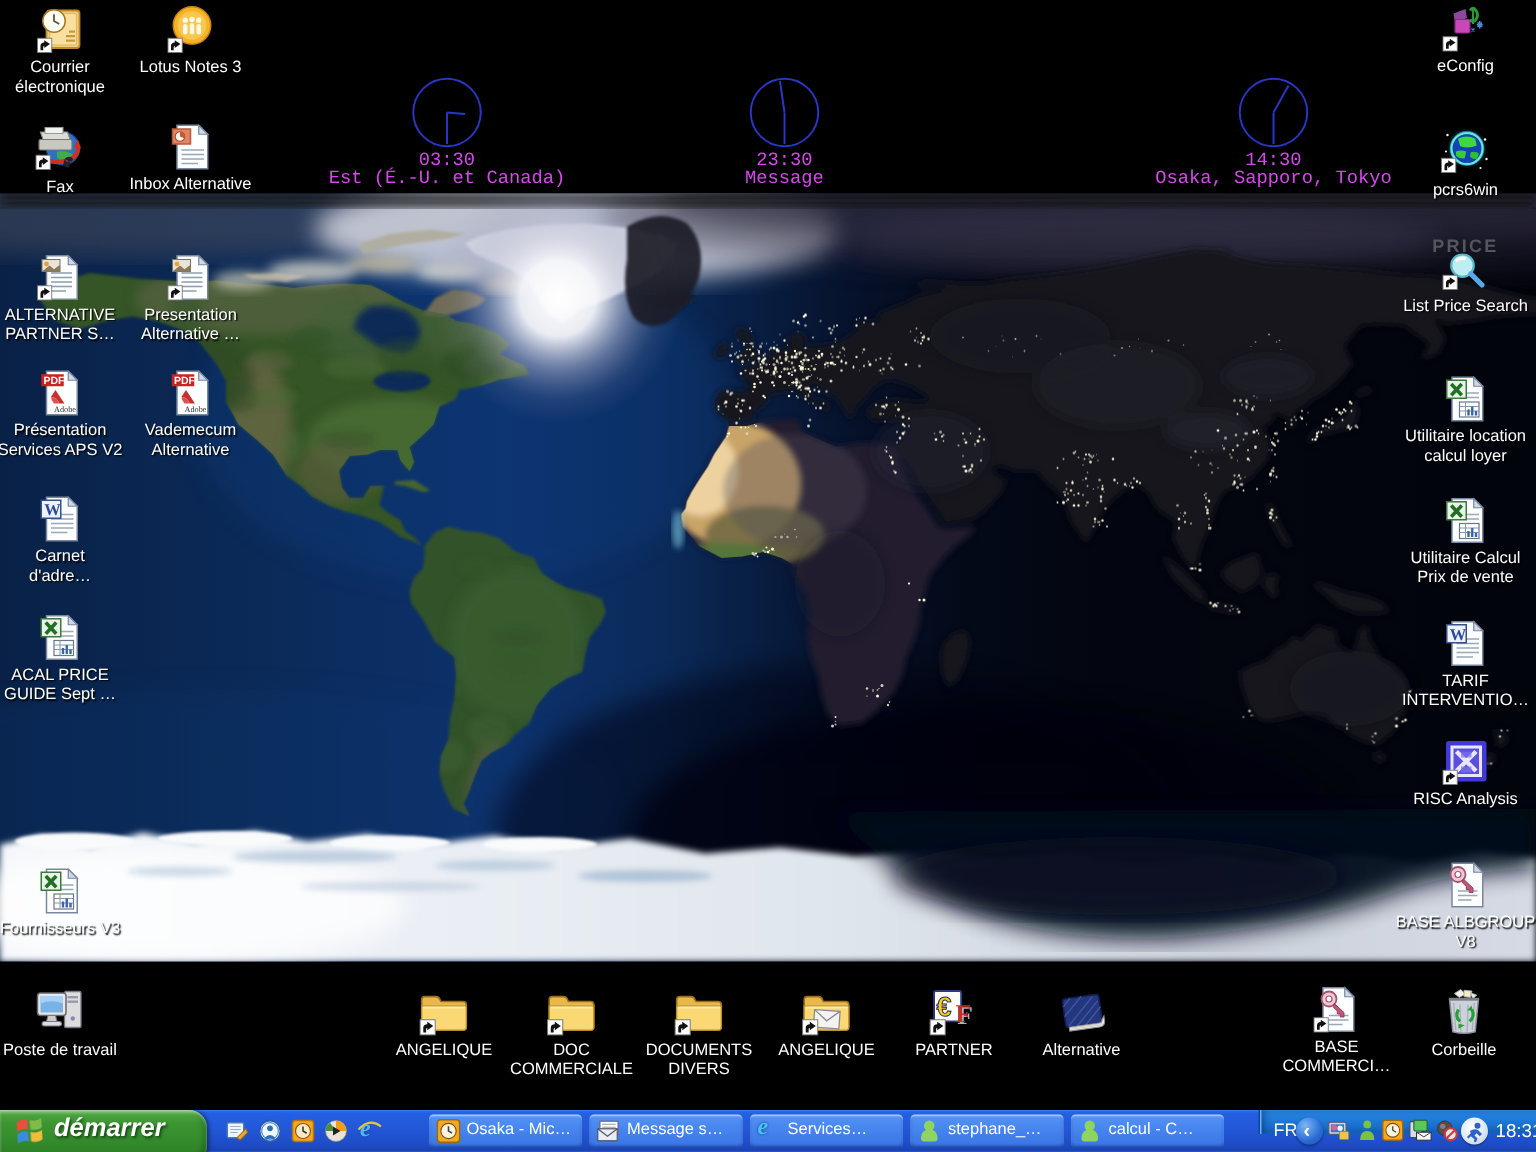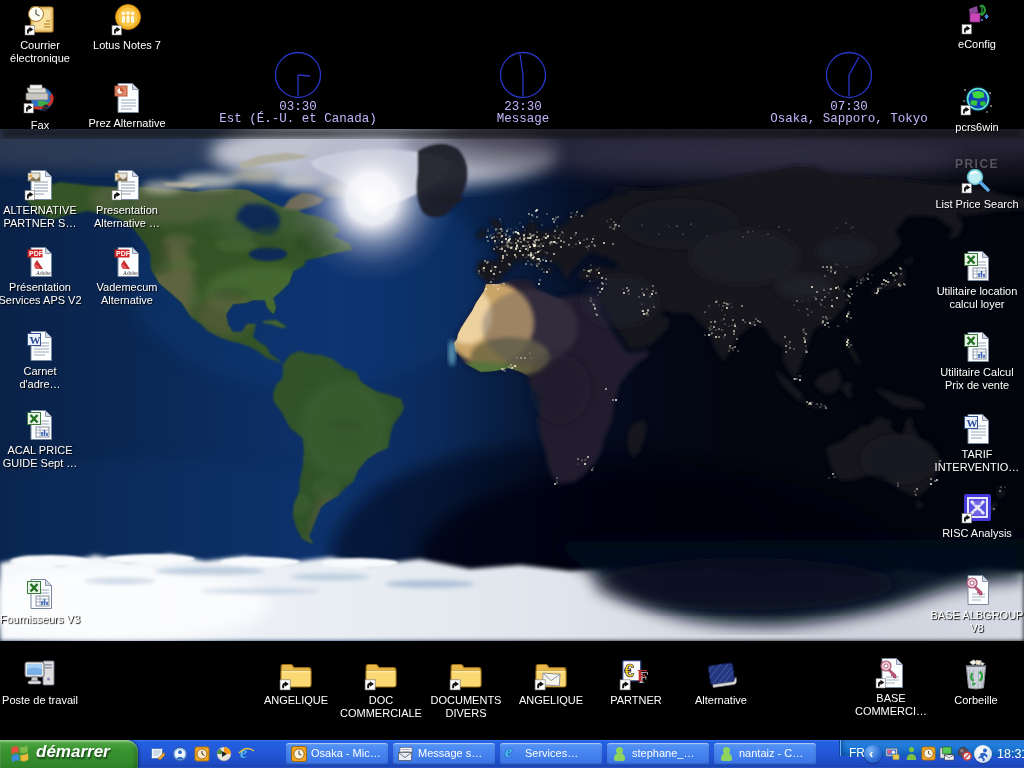--- a/index.html
+++ b/index.html
@@ -3,21 +3,21 @@
 <meta charset="utf-8">
 <style>
   * { margin:0; padding:0; box-sizing:border-box; }
   html,body { width:1024px; height:768px; overflow:hidden; background:#000; }
   body { font-family:"Liberation Sans",sans-serif; position:relative; }
   #map { position:absolute; left:0; top:129px; width:1024px; height:512px; }
   .icn { position:absolute; width:110px; text-align:center; }
   .icn svg.main { display:block; margin:0 auto; }
   .lab { margin-top:3px; font-size:11px; line-height:13px; color:#fff;
          text-shadow:1px 1px 1px #000; }
-  .clk { position:absolute; color:#c4b5fd; font-family:"Liberation Mono",monospace;
+  .clk { position:absolute; color:#d946ef; font-family:"Liberation Mono",monospace;
          font-size:12.5px; text-align:center; line-height:13px; }
   #bar { position:absolute; left:0; top:740px; width:1024px; height:28px;
          background:linear-gradient(#3a80f2 0%,#2a66e8 4%,#2460e2 8%,#2257d8 45%,#1e4bc4 85%,#1c43ae 96%,#2a5cd0 100%); }
   .l { fill:#fffbe0; }
 </style>
 </head>
 <body>
 <svg id="map" viewBox="0 0 1024 512" preserveAspectRatio="none">
 <defs>
   <linearGradient id="ocean" x1="0" y1="0" x2="1" y2="0">
@@ -962,21 +962,21 @@
   <path d="M523,75 L520,54"></path>
   <circle cx="849" cy="75" r="22.5"></circle>
   <path d="M849,75 L849,96"></path>
   <path d="M849,75 L859,57"></path>
  </g>
 </svg>
 <div class="clk" style="left:238px;top:101px;width:120px">03:30</div>
 <div class="clk" style="left:178px;top:113px;width:240px">Est (É.-U. et Canada)</div>
 <div class="clk" style="left:463px;top:101px;width:120px">23:30</div>
 <div class="clk" style="left:463px;top:113px;width:120px">Message</div>
-<div class="clk" style="left:789px;top:101px;width:120px">07:30</div>
+<div class="clk" style="left:789px;top:101px;width:120px">14:30</div>
 <div class="clk" style="left:729px;top:113px;width:240px">Osaka, Sapporo, Tokyo</div>
 <svg width="0" height="0" style="position:absolute">
 <defs>
  <g id="sarrow">
   <rect x="1" y="21.5" width="9.5" height="9.5" fill="#fff" stroke="#777" stroke-width="0.6"></rect>
   <path d="M3,29.5 L3,26.5 Q3,24.5 5.5,24.3 L5.5,22.8 L9.3,25.4 L5.5,28 L5.5,26.5 Q4.8,26.6 4.8,27.5 L4.8,29.5 Z" fill="#111"></path>
  </g>
  <g id="page">
         <path d="M7,1.5 L21.5,1.5 L27.5,7.5 L27.5,30.5 L7,30.5 Z" fill="#fdfeff" stroke="#7787a0" stroke-width="1"></path>
   <path d="M21.5,1.5 L21.5,7.5 L27.5,7.5 Z" fill="#cfd8e4" stroke="#7787a0" stroke-width="0.8"></path>
@@ -1052,21 +1052,21 @@
   <g fill="#fff8e8">
    <circle cx="12.5" cy="9.5" r="1.8"></circle>
         <rect x="11" y="12" width="3" height="7" rx="1.4"></rect>
    <circle cx="17" cy="9" r="1.8"></circle>
         <rect x="15.5" y="11.5" width="3" height="7.5" rx="1.4"></rect>
    <circle cx="21.5" cy="9.5" r="1.8"></circle>
         <rect x="20" y="12" width="3" height="7" rx="1.4"></rect>
   </g>
   <use href="#sarrow"></use>
  </svg>
- <div class="lab">Lotus Notes 7</div>
+ <div class="lab">Lotus Notes 3</div>
 </div>
 <div class="icn" style="left:-15px;top:82px">
  <svg class="main" width="34" height="34" viewBox="0 0 34 34">
   <circle cx="19" cy="17" r="11" fill="#2a72c8" stroke="#1a4a88" stroke-width="0.8"></circle>
   <path d="M12,11 Q17,8 23,10 L24,15 Q19,17 14,15 Z" fill="#3fae4a"></path>
   <path d="M15,19 Q21,18 26,21 L24,26 Q18,26 15,23 Z" fill="#3fae4a"></path>
   <path d="M4,6 L22,6 L24,12 L6,12 Z" fill="#ddddd5" stroke="#888" stroke-width="0.8"></path>
   <rect x="3" y="11" width="22" height="7" rx="1" fill="#c8c8c0" stroke="#777" stroke-width="0.8"></rect>
   <rect x="7" y="3" width="12" height="4" fill="#f2f2ee" stroke="#999" stroke-width="0.7"></rect>
   <path d="M2,22 Q10,28 22,25 Q30,22 29,15" stroke="#d03020" stroke-width="2.8" fill="none"></path>
@@ -1079,21 +1079,21 @@
 <div class="icn" style="left:72px;top:82px">
  <svg class="main" width="32" height="32" viewBox="0 0 32 32">
   <use href="#page"></use>
   <g stroke="#9aa8b8" stroke-width="1">
         <path d="M10,18 h15 M10,21 h15 M10,24 h15 M10,27 h11"></path>
       </g>
   <rect x="4" y="4" width="12" height="10" fill="#e08568" stroke="#b85a3a" stroke-width="1"></rect>
   <circle cx="9" cy="9" r="3.2" fill="#fdf6ee" stroke="#a04a28" stroke-width="0.7"></circle>
   <path d="M9,9 L9,5.8 A3.2,3.2 0 0 1 12,10.3 Z" fill="#c85a35"></path>
  </svg>
- <div class="lab">Prez Alternative</div>
+ <div class="lab">Inbox Alternative</div>
 </div>
 <div class="icn" style="left:-15px;top:169px">
  <svg class="main" width="32" height="32" viewBox="0 0 32 32">
       <use href="#docpage"></use>
       <use href="#sarrow"></use>
     </svg>
  <div class="lab">ALTERNATIVE<br>PARTNER S…</div>
 </div>
 <div class="icn" style="left:72px;top:169px">
  <svg class="main" width="32" height="32" viewBox="0 0 32 32">
@@ -1397,21 +1397,21 @@
  <div class="tbtn" style="left:500px">
       <span class="ti ie">e</span>
       <span class="tt">Services…</span>
     </div>
  <div class="tbtn" style="left:607px">
       <span class="ti msn"></span>
       <span class="tt">stephane_…</span>
     </div>
  <div class="tbtn" style="left:714px">
       <span class="ti msn"></span>
-      <span class="tt">nantaiz - C…</span>
+      <span class="tt">calcul - C…</span>
     </div>
 
  <div id="tray">
   <span style="position:absolute;left:9px;top:6px;font-size:12px;color:#fff;">FR</span>
   <div style="position:absolute;left:24px;top:5px;width:18px;height:18px;border-radius:50%;
     background:radial-gradient(circle at 35% 30%, #7ab6f5, #2a6cd5 60%, #1a4fb0);box-shadow:0 1px 2px rgba(0,0,0,.4);">
    <span style="position:absolute;left:5px;top:1px;color:#fff;font-size:13px;font-weight:bold;">‹</span>
   </div>
   <svg width="15" height="15" viewBox="0 0 17 16" style="position:absolute;left:45px;top:6px">
    <rect x="1" y="2" width="13" height="9" rx="1" fill="#cdd6e8" stroke="#556" stroke-width="0.8"></rect>

